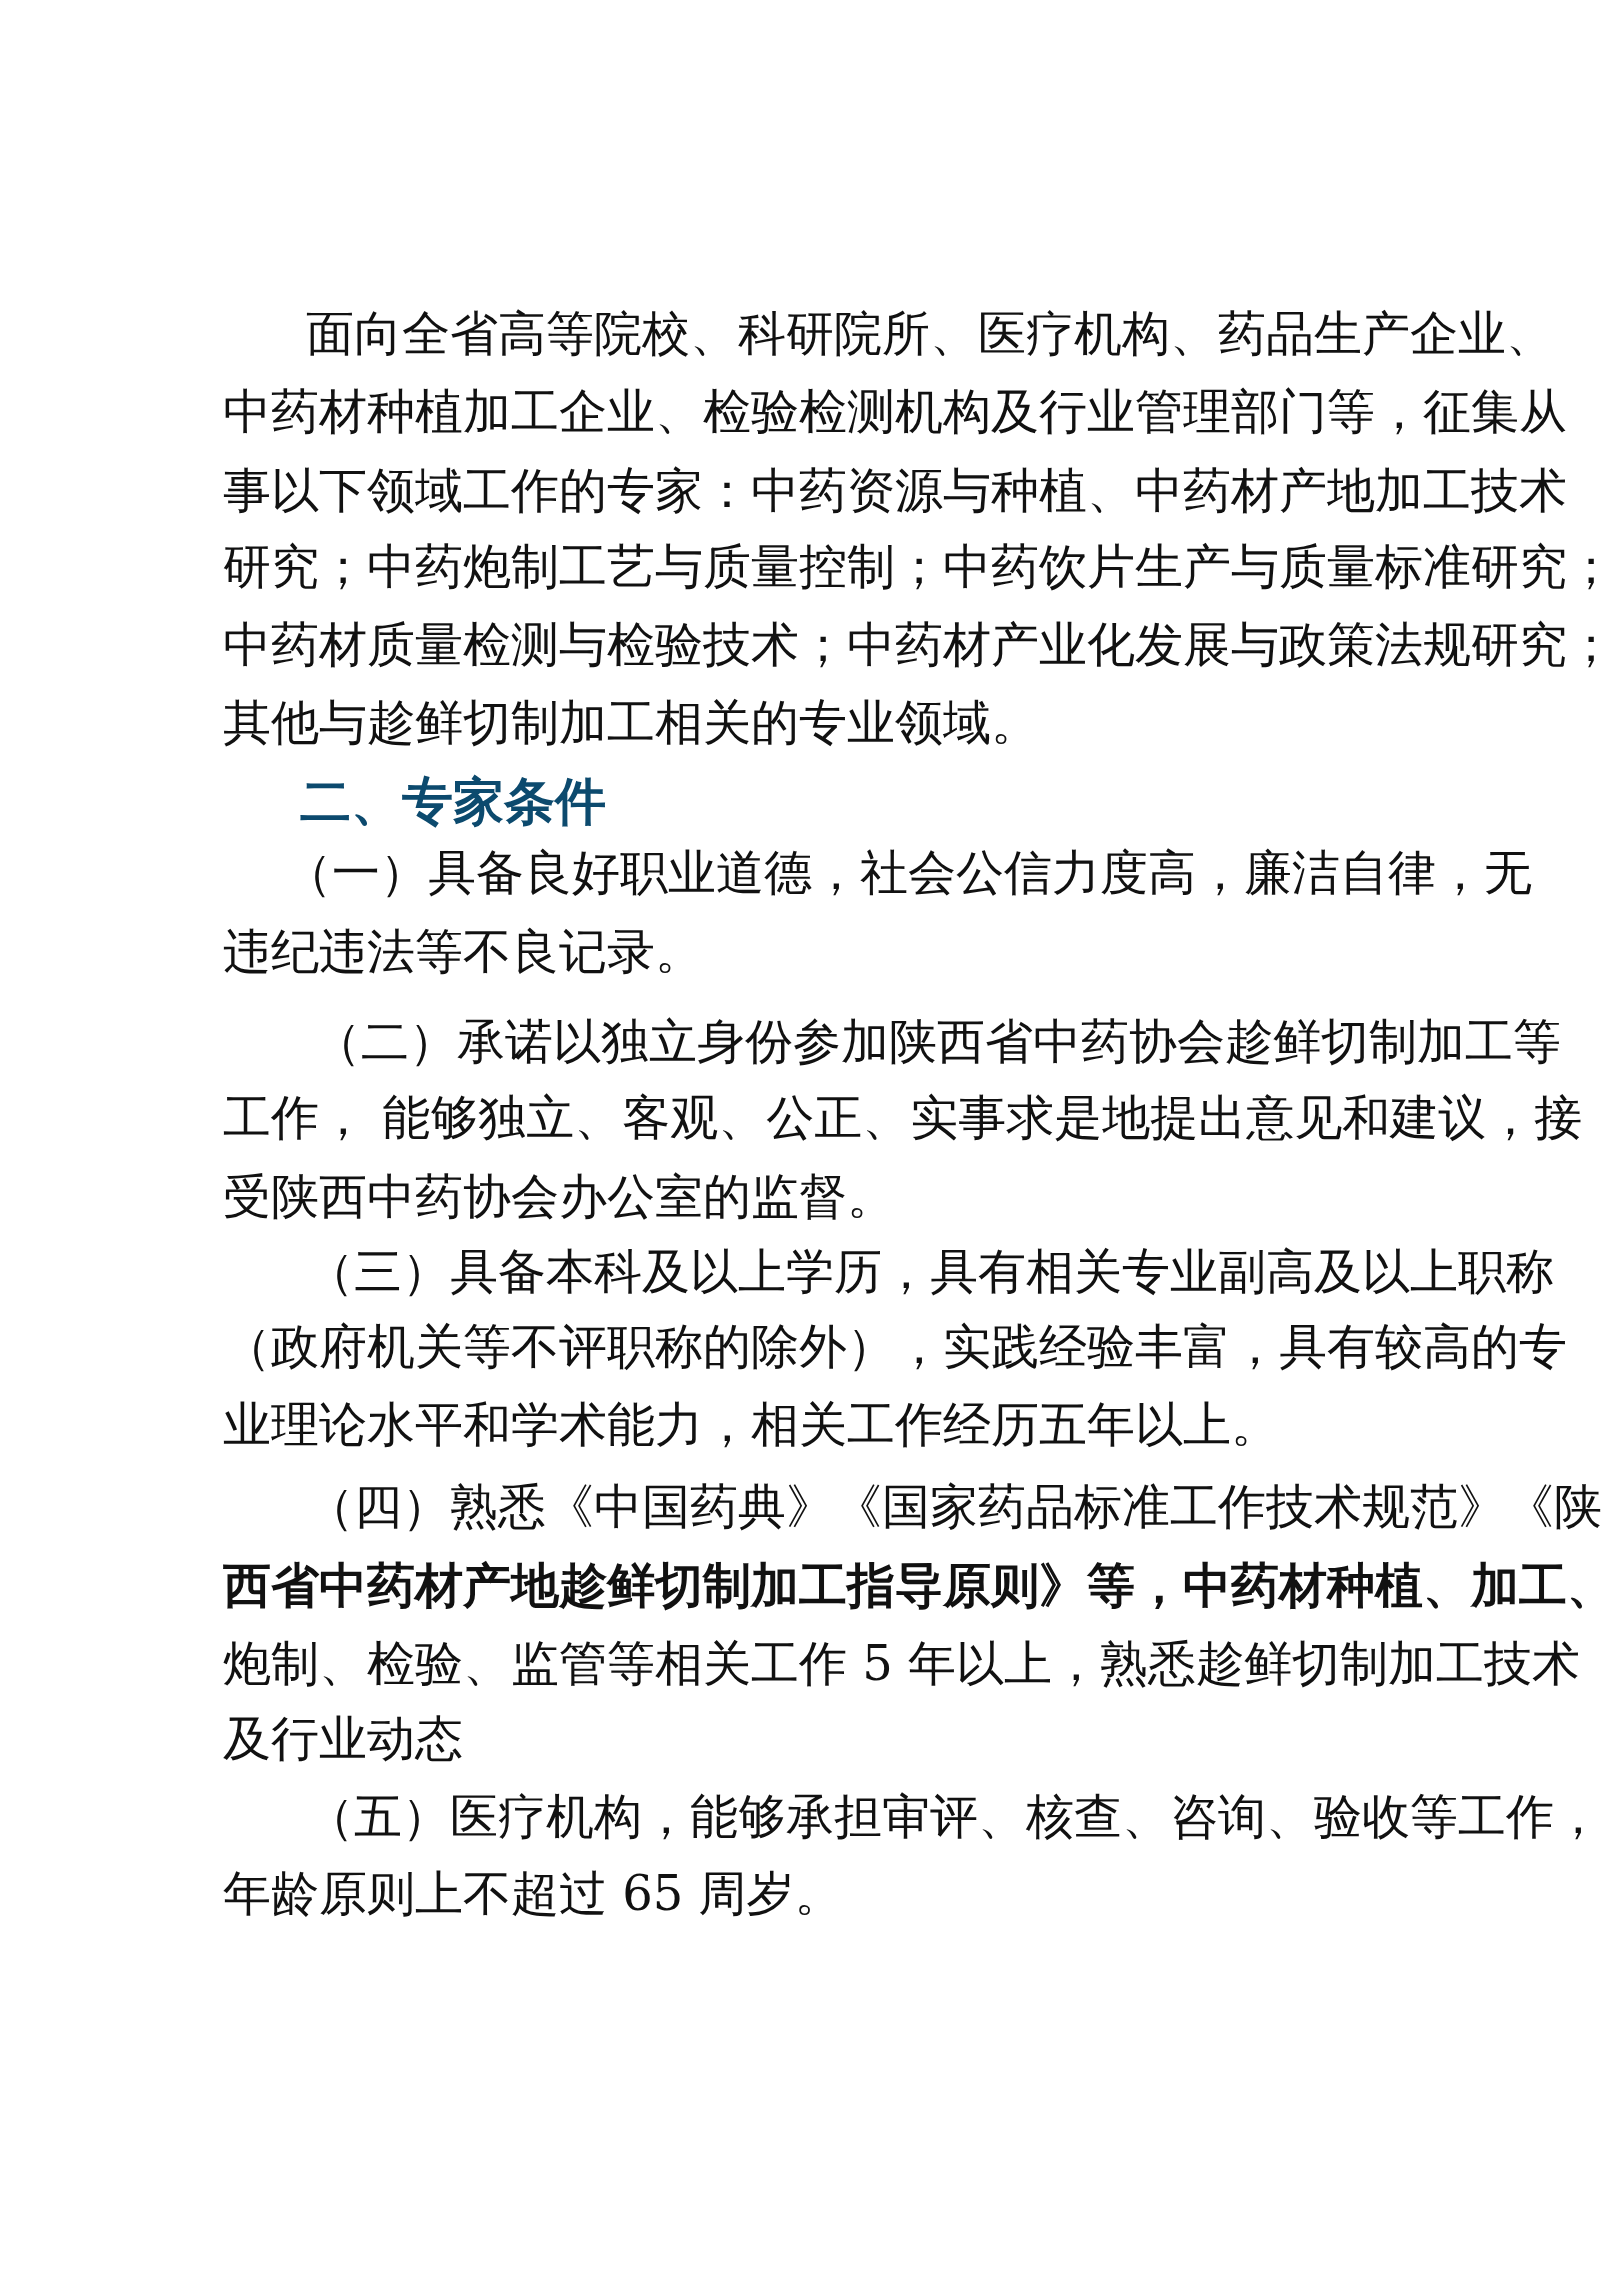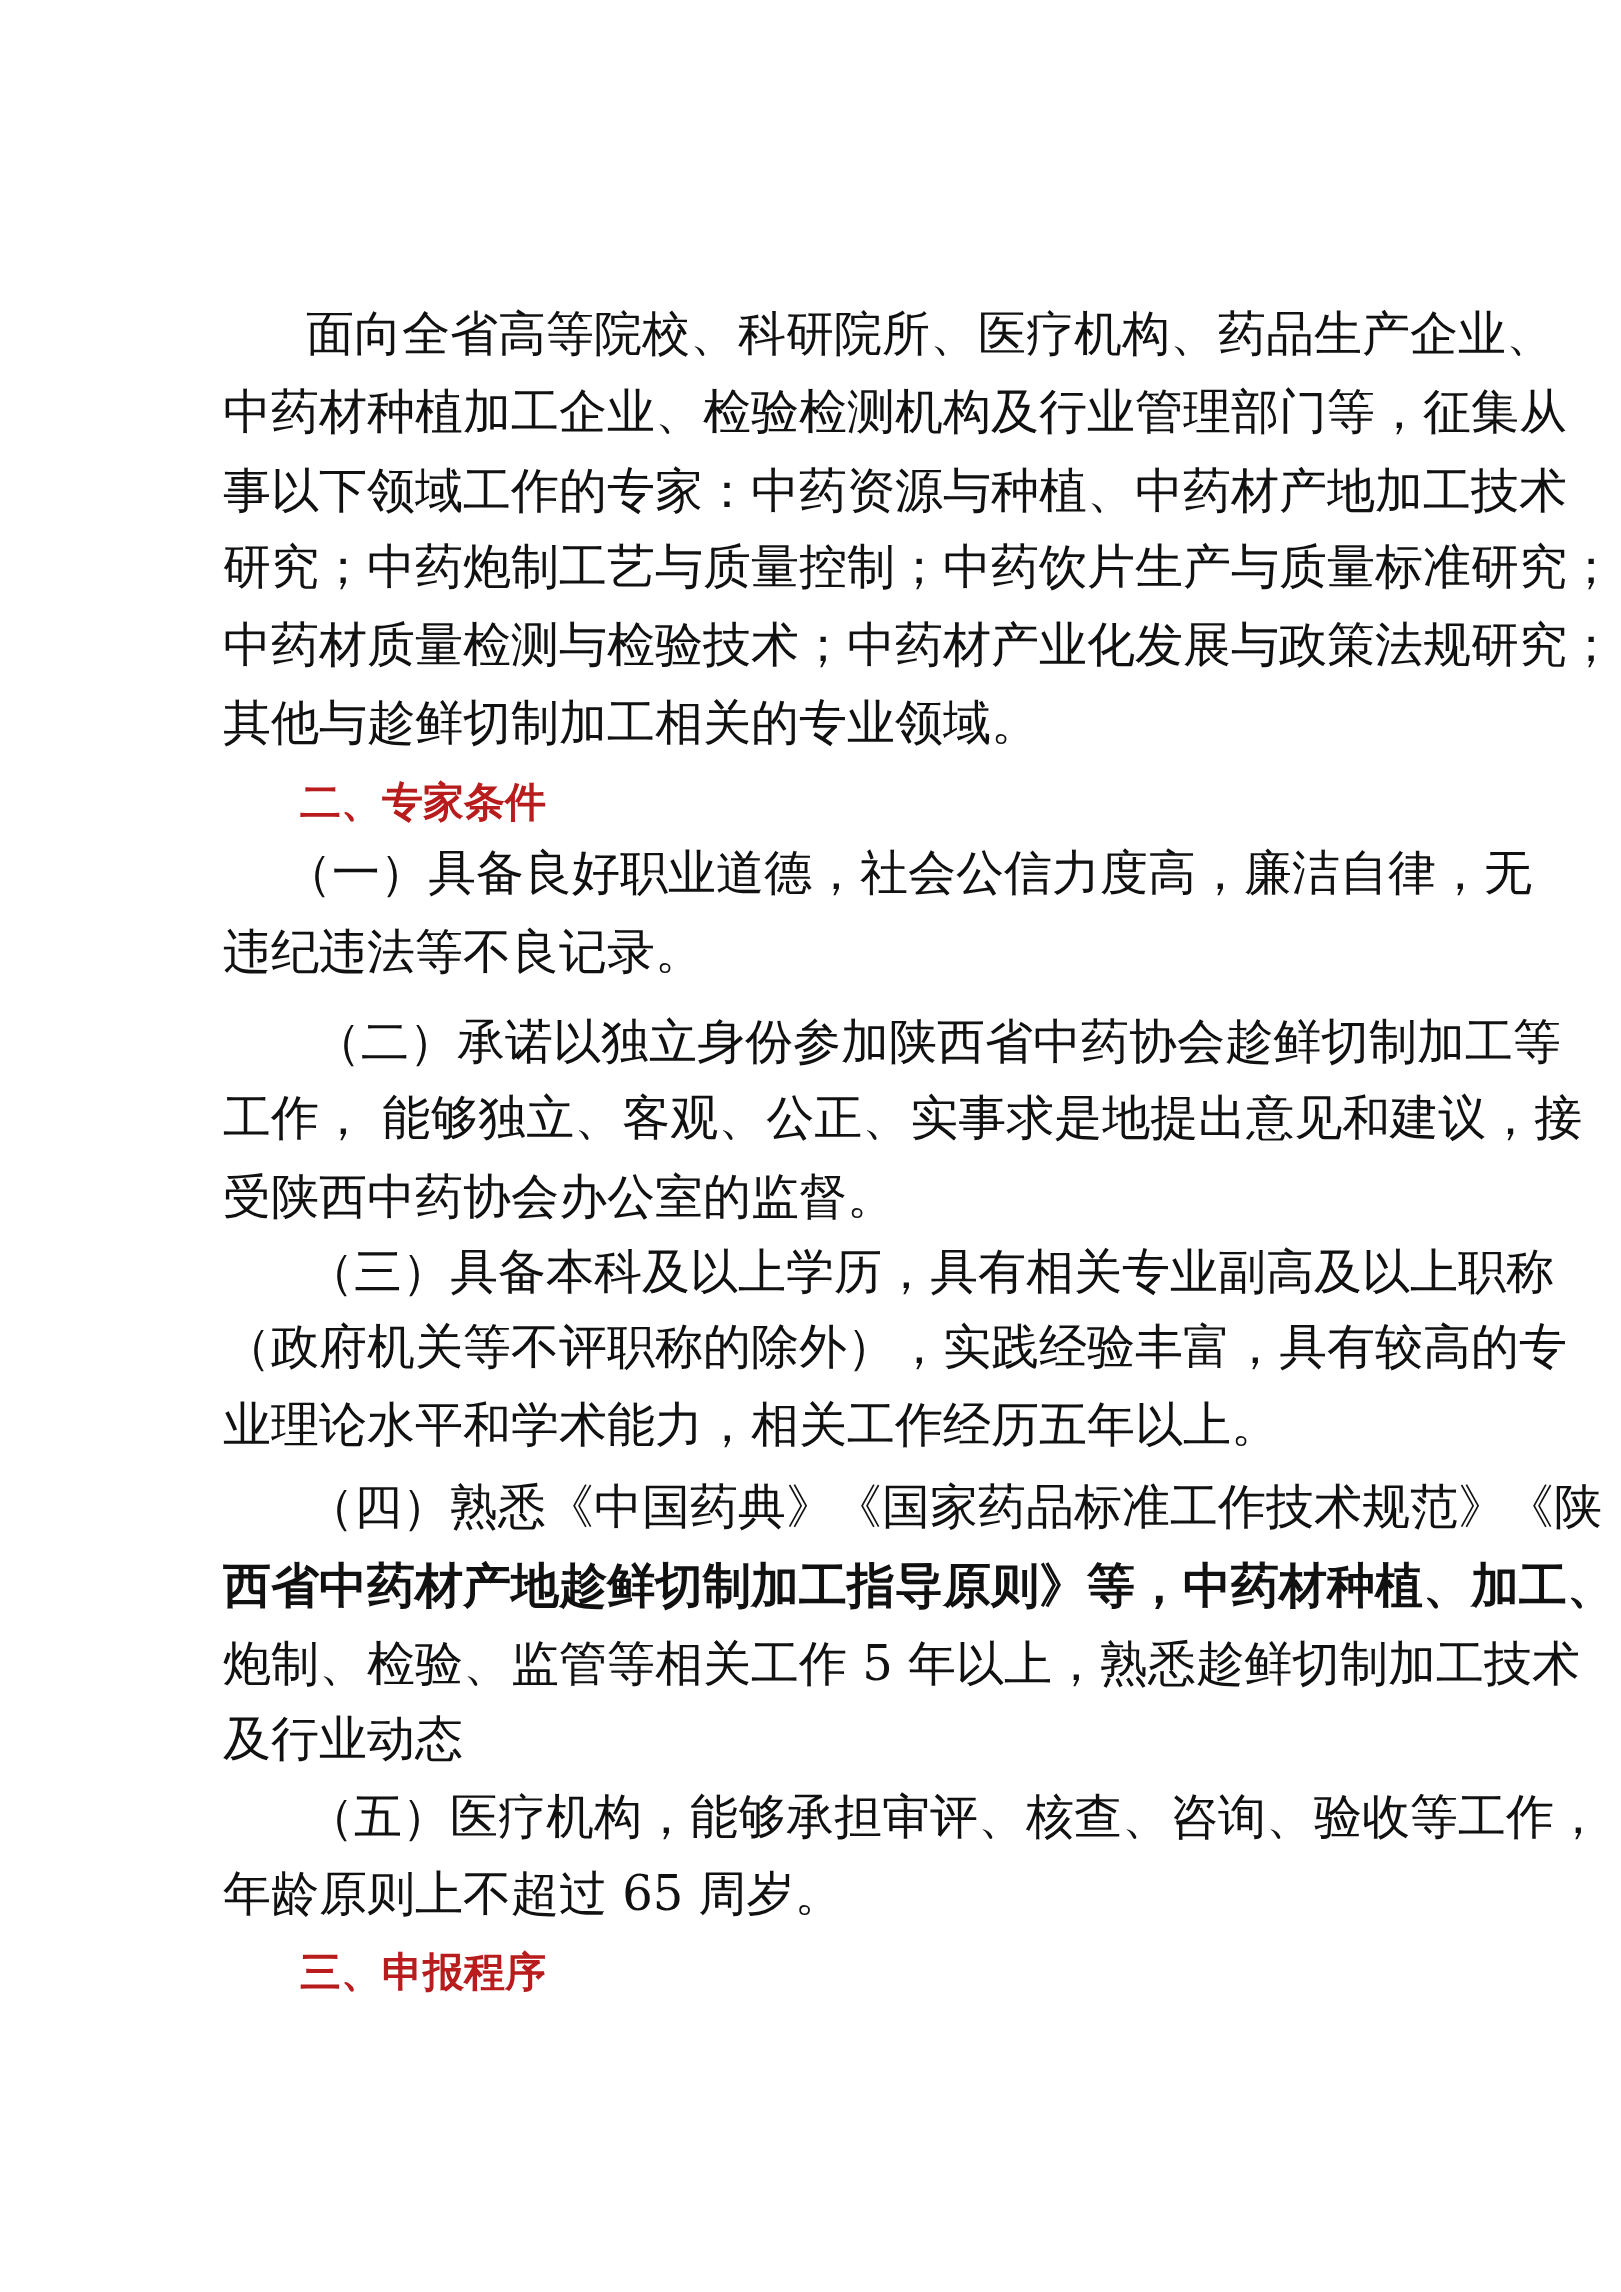--- a/index.html
+++ b/index.html
@@ -32,22 +32,22 @@
       color: #111111;
     }
     .ln.j {
       text-align: justify;
       text-align-last: justify;
       text-justify: inter-character;
     }
     .ln.h {
       font-family: "DejaVu Sans", "Liberation Sans", sans-serif;
       font-weight: bold;
-      font-size: 41px;
-      color: #b91c1c;
+      font-size: 51px;
+      color: #0c4a6e;
     }
   </style>
 </head>
 <body>
 
 <div class="page">
 
   <div>
     <div class="ln j" style="left:306px; top:294px; width:1078px;">面向全省高等院校、科研院所、医疗机构、药品生产企业、</div>
     <div class="ln j" style="left:223px; top:372px; width:1160px;">中药材种植加工企业、检验检测机构及行业管理部门等，征集从</div>
@@ -81,16 +81,15 @@
     <div class="ln j" style="left:223px; top:1546px; width:1168px;font-weight:bold;">西省中药材产地趁鲜切制加工指导原则》等，中药材种植、加工、</div>
     <div class="ln j" style="left:223px; top:1624px; width:1159px;">炮制、检验、监管等相关工作 5 年以上，熟悉趁鲜切制加工技术</div>
     <div class="ln" style="left:223px; top:1699px;">及行业动态</div>
   </div>
 
   <div>
     <div class="ln j" style="left:306px; top:1777px; width:1082px;">（五）医疗机构，能够承担审评、核查、咨询、验收等工作，</div>
     <div class="ln" style="left:223px; top:1854px;">年龄原则上不超过 65 周岁。</div>
   </div>
 
-  <div class="ln h" style="left:300px; top:1933px;">三、申报程序</div>
 
 </div>
 
 
 </body></html>

